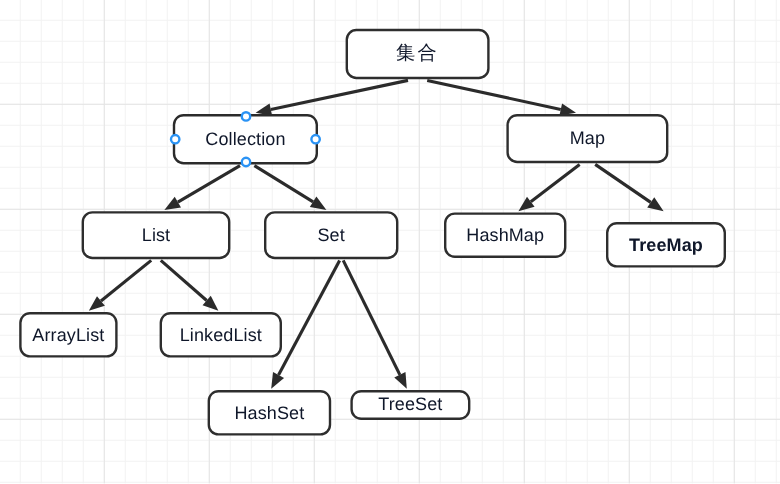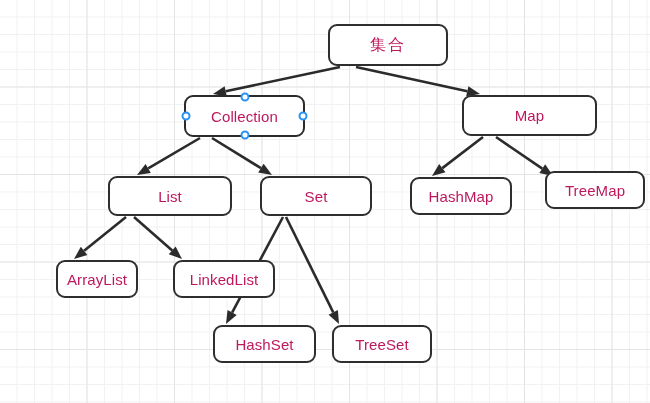--- a/index.html
+++ b/index.html
@@ -37,26 +37,25 @@
   }
   .node {
     position: absolute;
     box-sizing: border-box;
     background: #ffffff;
     border: 2px solid #2e2e2e;
     border-radius: 9px;
     display: flex;
     align-items: center;
     justify-content: center;
-    color: #be185d;
+    color: #0f172a;
     font-size: 15px;
     line-height: 1;
     white-space: nowrap;
     letter-spacing: 0.1px;
-    margin-left: 40px;
   }
   .node.cjk {
     font-size: 16px;
     letter-spacing: 2px;
   }
   .node.selected {
     border-color: #2b2b2b;
   }
   .handle {
     position: absolute;
@@ -136,30 +135,30 @@
       </div>
       <div class="node" style="left: 68px; top: 176px; width: 124px; height: 40px;">
         <span>List</span>
       </div>
       <div class="node" style="left: 220px; top: 176px; width: 112px; height: 40px;">
         <span>Set</span>
       </div>
       <div class="node" style="left: 370px; top: 177px; width: 102px; height: 38px;">
         <span>HashMap</span>
       </div>
-      <div class="node" style="left: 505px; top: 171px; width: 100px; height: 38px;">
+      <div class="node" style="left: 505px; top: 185px; width: 100px; height: 38px; font-weight: bold;">
         <span>TreeMap</span>
       </div>
       <div class="node" style="left: 16px; top: 260px; width: 82px; height: 38px;">
         <span>ArrayList</span>
       </div>
       <div class="node" style="left: 133px; top: 260px; width: 102px; height: 38px;">
         <span>LinkedList</span>
       </div>
       <div class="node" style="left: 173px; top: 325px; width: 103px; height: 38px;">
         <span>HashSet</span>
       </div>
-      <div class="node" style="left: 292px; top: 325px; width: 100px; height: 38px;">
+      <div class="node" style="left: 292px; top: 325px; width: 100px; height: 25px;">
         <span>TreeSet</span>
       </div>
     </div>
 
 </div>
 
 </body></html>

